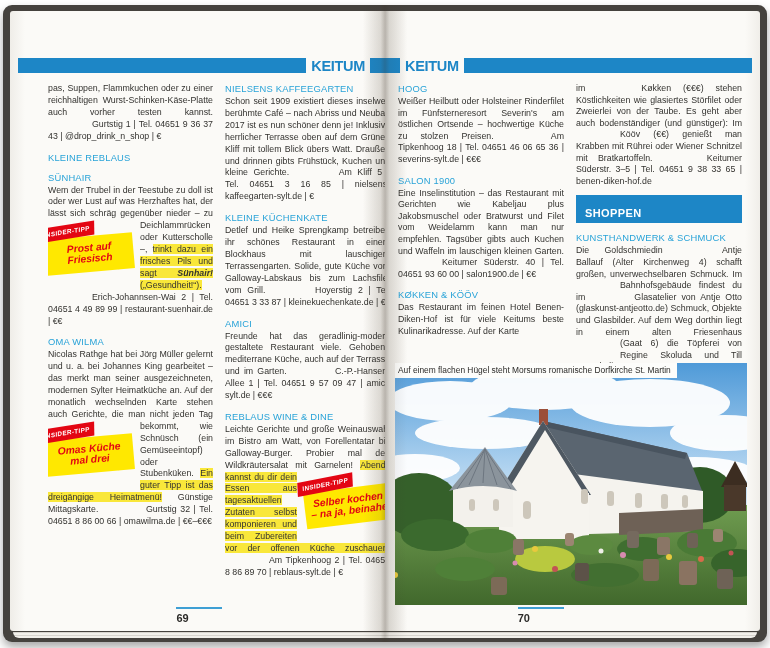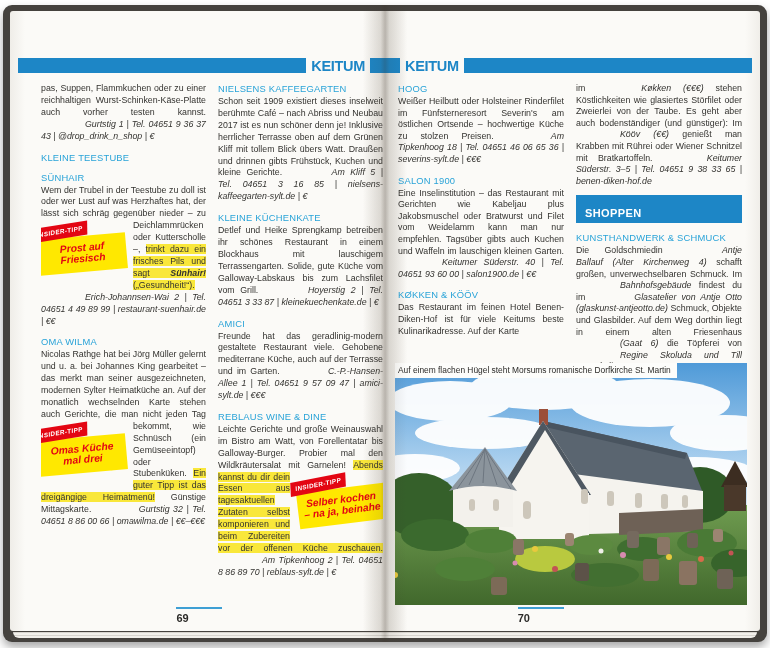--- a/index.html
+++ b/index.html
@@ -23,29 +23,29 @@
   .pg-header{position:absolute;top:46px;left:0;right:0;height:17px;display:flex;align-items:center;}
   .hd-bar{height:15px;background:#1d86c6;}
   .hd-grow{flex:1;}
   .hd-block{width:15px;height:15px;background:#1d86c6;}
   .hd-title{color:#1d86c6;font-weight:800;font-size:14.5px;letter-spacing:-0.3px;margin:16px 5px;white-space:nowrap;}
   .page.left .pg-header{padding-left:8px;}
   .page.right .pg-header{padding-right:8px;}
 
   
   .cols{position:absolute;display:flex;gap:12px;overflow:hidden;}
-  .page.left .cols{left:31px;top:72px;width:342px;height:537px;}
+  .page.left .cols{left:38px;top:72px;width:342px;height:537px;}
   .page.right .cols{left:13px;top:72px;width:344px;height:284px;}
   .col{flex:1;min-width:0;}
   .section h3{margin:9px 0 2px;font-size:9.4px;color:#29a3d8;font-weight:normal;letter-spacing:.2px;}
   .section:first-child h3{margin-top:0;}
   .section p{margin:0;font-size:8.8px;line-height:11.9px;color:#33322f;text-align:justify;}
   .page.right .section p{line-height:11.6px;}
   .hl{background:#f9e73a;}
-  .it{font-style:italic;padding-left:44px;}
+  .it{padding-left:44px;}
   .ithl{font-style:italic;background:#f9e73a;font-weight:bold;}
 
   
   .tip{display:block;width:88px;position:relative;transform:rotate(-5deg);margin:3px 7px 8px -3px;}
   .tip.left{float:left;}
   .tip.right{float:right;margin:3px -2px 8px 7px;transform:rotate(-7deg);}
   .tip-ribbon{display:inline-block;background:#e30613;color:#fff;font-size:6.3px;font-weight:bold;
     letter-spacing:.4px;padding:1px 5px 1.5px;transform:rotate(-4deg) skewX(-8deg);
     position:relative;z-index:2;margin:0 0 -4px -5px;}
   .tip-text{display:block;background:#ffe800;color:#e30613;font-weight:bold;font-style:italic;
@@ -84,21 +84,21 @@
         <div class="hd-title">KEITUM</div>
         <div class="hd-block"></div>
       </div>
 
       <div class="cols">
         <div class="col">
           <div class="section">
             <p><span>pas, Suppen, Flammkuchen oder zu einer reichhaltigen Wurst-Schinken-Käse-Platte auch vorher testen kannst. </span><span class="it">Gurtstig 1 | Tel. 04651 9 36 37 43 | @drop_drink_n_shop | €</span></p>
           </div>
           <div class="section">
-            <h3>KLEINE TEESTUBE</h3>
+            <h3>KLEINE REBLAUS</h3>
           </div>
           <div class="section">
             <h3>SÜNHAIR</h3>
             <p><span>Wem der Trubel in der Teestube zu doll ist oder wer Lust auf was Herzhaftes hat, der lässt sich schräg gegenüber nieder – zu </span><span class="tip left"><span class="tip-ribbon">INSIDER-TIPP</span><span class="tip-text">Prost auf Friesisch</span></span><span>Deichlammrücken oder Kutterscholle –, </span><span class="hl">trinkt dazu ein frisches Pils und sagt </span><span class="ithl">Sünhair!</span><span class="hl"> („Gesundheit!“).</span><span> </span><span class="it">Erich-Johannsen-Wai 2 | Tel. 04651 4 49 89 99 | restaurant-suenhair.de | €€</span></p>
           </div>
           <div class="section">
             <h3>OMA WILMA</h3>
             <p><span>Nicolas Rathge hat bei Jörg Müller gelernt und u. a. bei Johannes King gearbeitet – das merkt man seiner ausgezeichneten, modernen Sylter Heimatküche an. Auf der monatlich wechselnden Karte stehen auch Gerichte, die man nicht jeden Tag bekommt, </span><span class="tip left"><span class="tip-ribbon">INSIDER-TIPP</span><span class="tip-text">Omas Küche mal drei</span></span><span>wie Schnüsch (ein Gemüseeintopf) oder Stubenküken. </span><span class="hl">Ein guter Tipp ist das dreigängige Heimatmenü!</span><span> Günstige Mittagskarte. </span><span class="it">Gurtstig 32 | Tel. 04651 8 86 00 66 | omawilma.de | €€–€€€</span></p>
           </div>
         </div>

